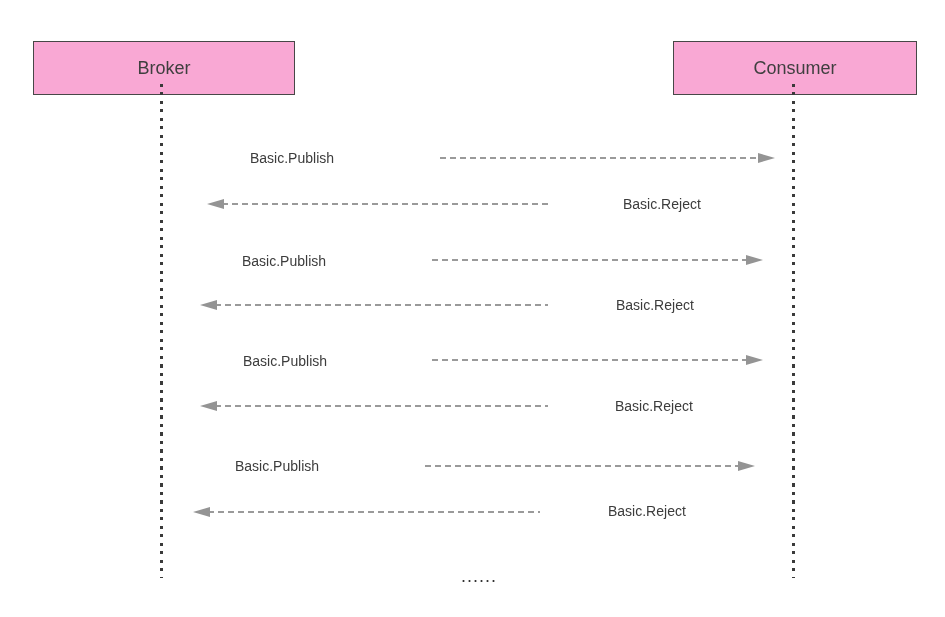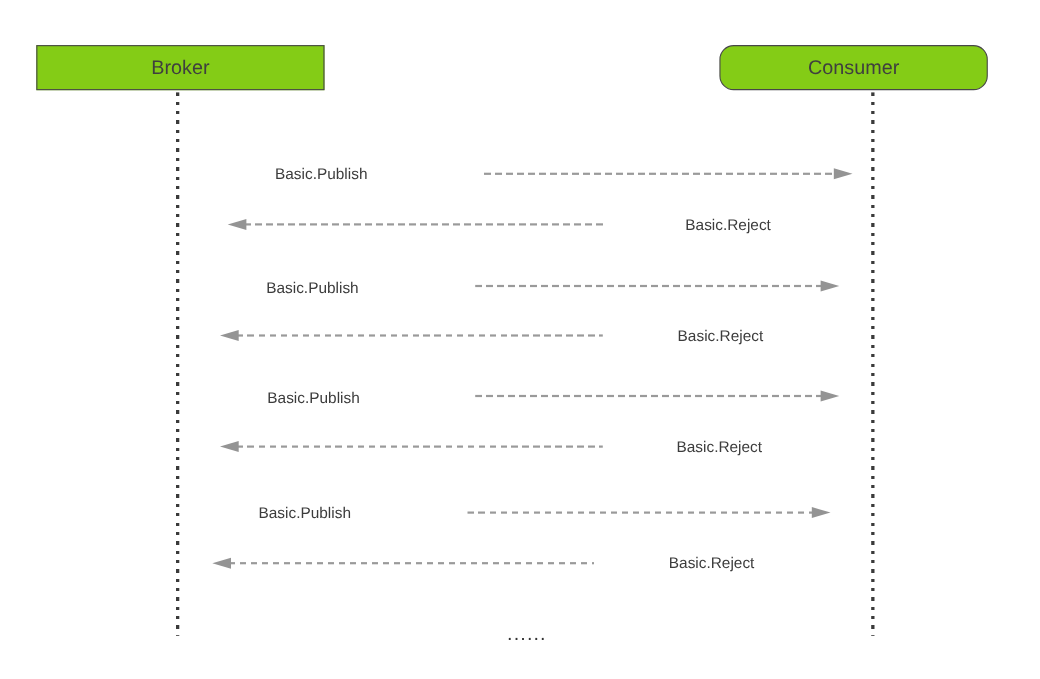--- a/index.html
+++ b/index.html
@@ -1,21 +1,21 @@
 <!DOCTYPE html>
 <html><head>
 <meta charset="utf-8">
 <style>
   html,body{margin:0;padding:0;background:#ffffff;}
   .canvas{
     position:relative;width:945px;height:617px;background:#ffffff;overflow:hidden;
     font-family:"Liberation Sans", sans-serif;
   }
   .participant{
-    position:absolute;height:41px;border:1.5px solid #474747;background:#84cc16;
+    position:absolute;height:54px;border:1.5px solid #474747;background:#f9a8d4;
     display:flex;align-items:center;justify-content:center;box-sizing:border-box;
   }
   .participant-label{font-size:18px;color:#3f3f3f;}
   .lifeline{
     position:absolute;width:3px;
     background-image:repeating-linear-gradient(to bottom,#3a3a3a 0px,#3a3a3a 3px,transparent 3px,transparent 8.5px);
   }
   .msg-arrow{position:absolute;height:12px;}
   .dash-line{
     position:absolute;top:5px;height:2px;
@@ -34,21 +34,21 @@
   }
 </style>
 </head>
 <body>
 
 <div class="canvas">
 
   <div class="participant" style="left:33px;top:41px;width:262px;">
     <span class="participant-label">Broker</span>
   </div>
-  <div class="participant" style="left:654px;top:41px;width:244px;border-radius:13px;">
+  <div class="participant" style="left:673px;top:41px;width:244px;">
     <span class="participant-label">Consumer</span>
   </div>
 
   <div class="lifeline" style="left:160px;top:84px;height:494px;"></div>
   <div class="lifeline" style="left:792px;top:84px;height:494px;"></div>
 
   <div class="msg-label" style="left:250px;top:158px;">Basic.Publish</div>
   <div class="msg-arrow right" style="left:440px;top:152px;width:335px;">
     <div class="dash-line"></div>
     <div class="arrow-head"></div>

